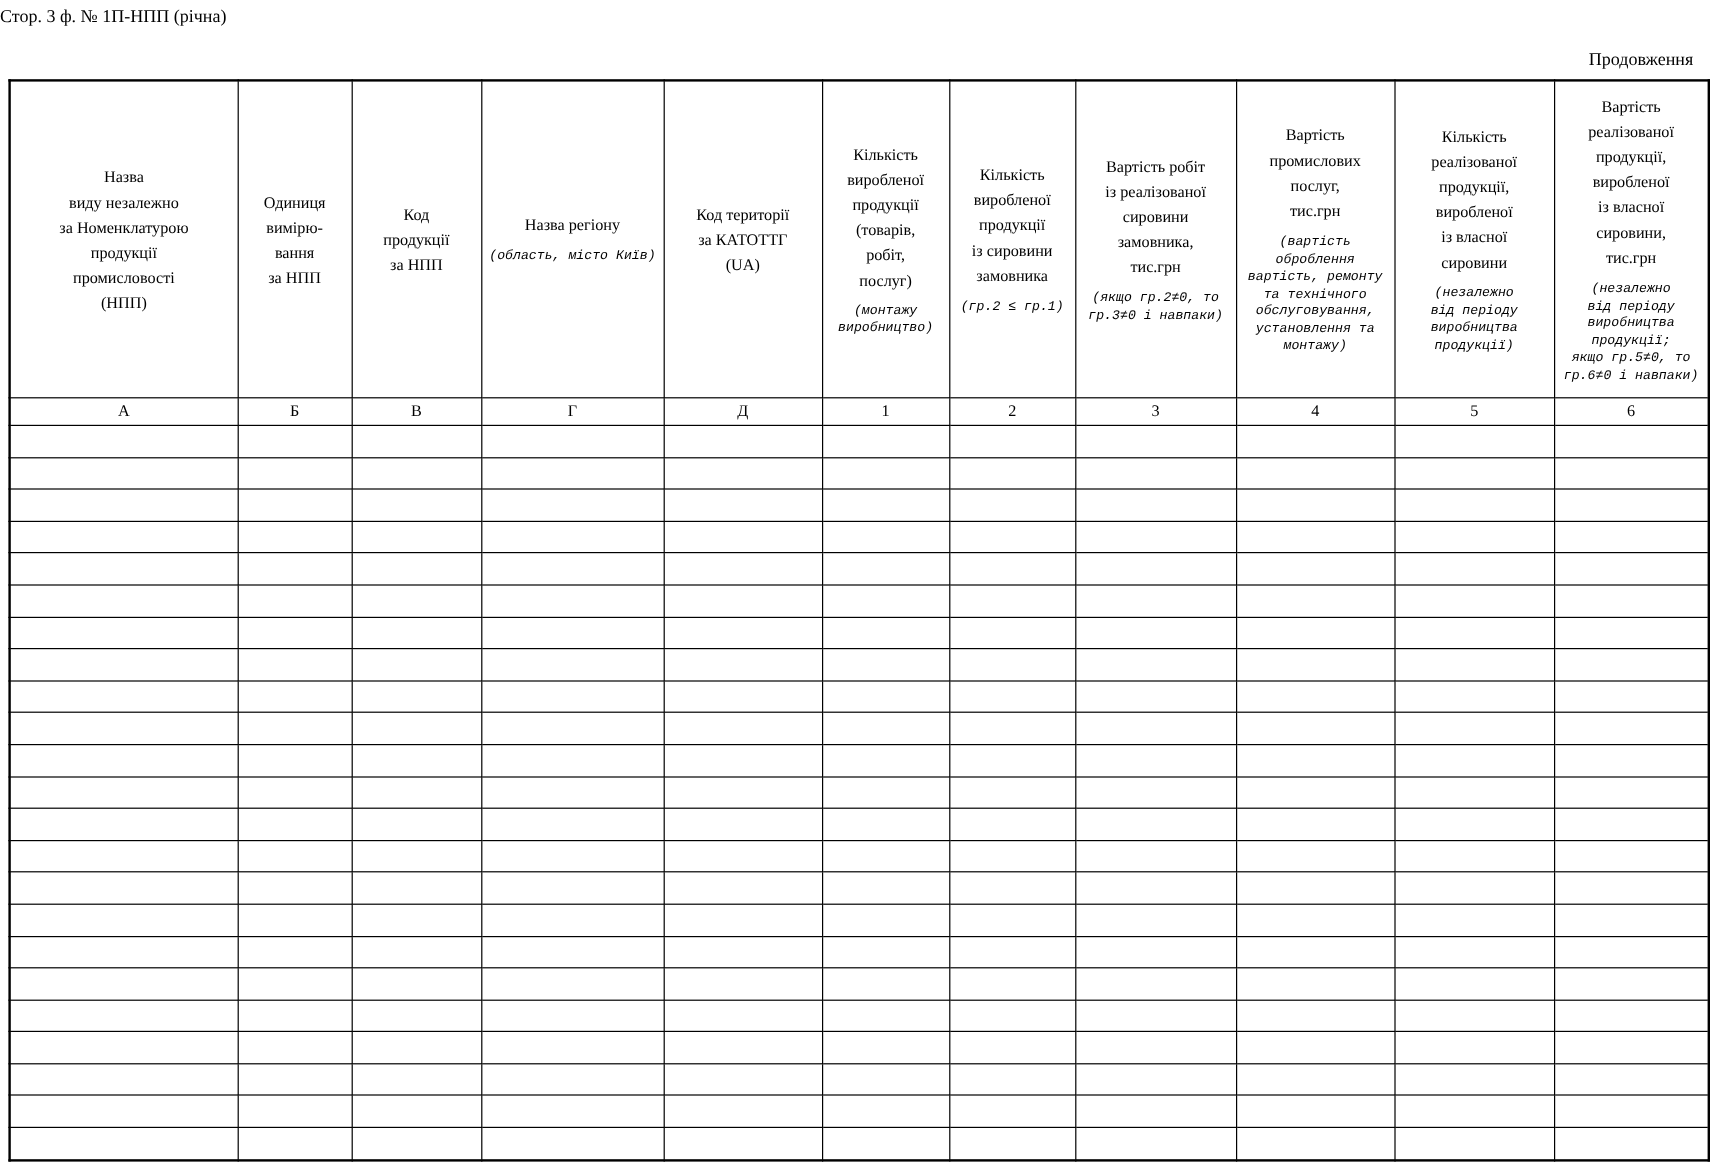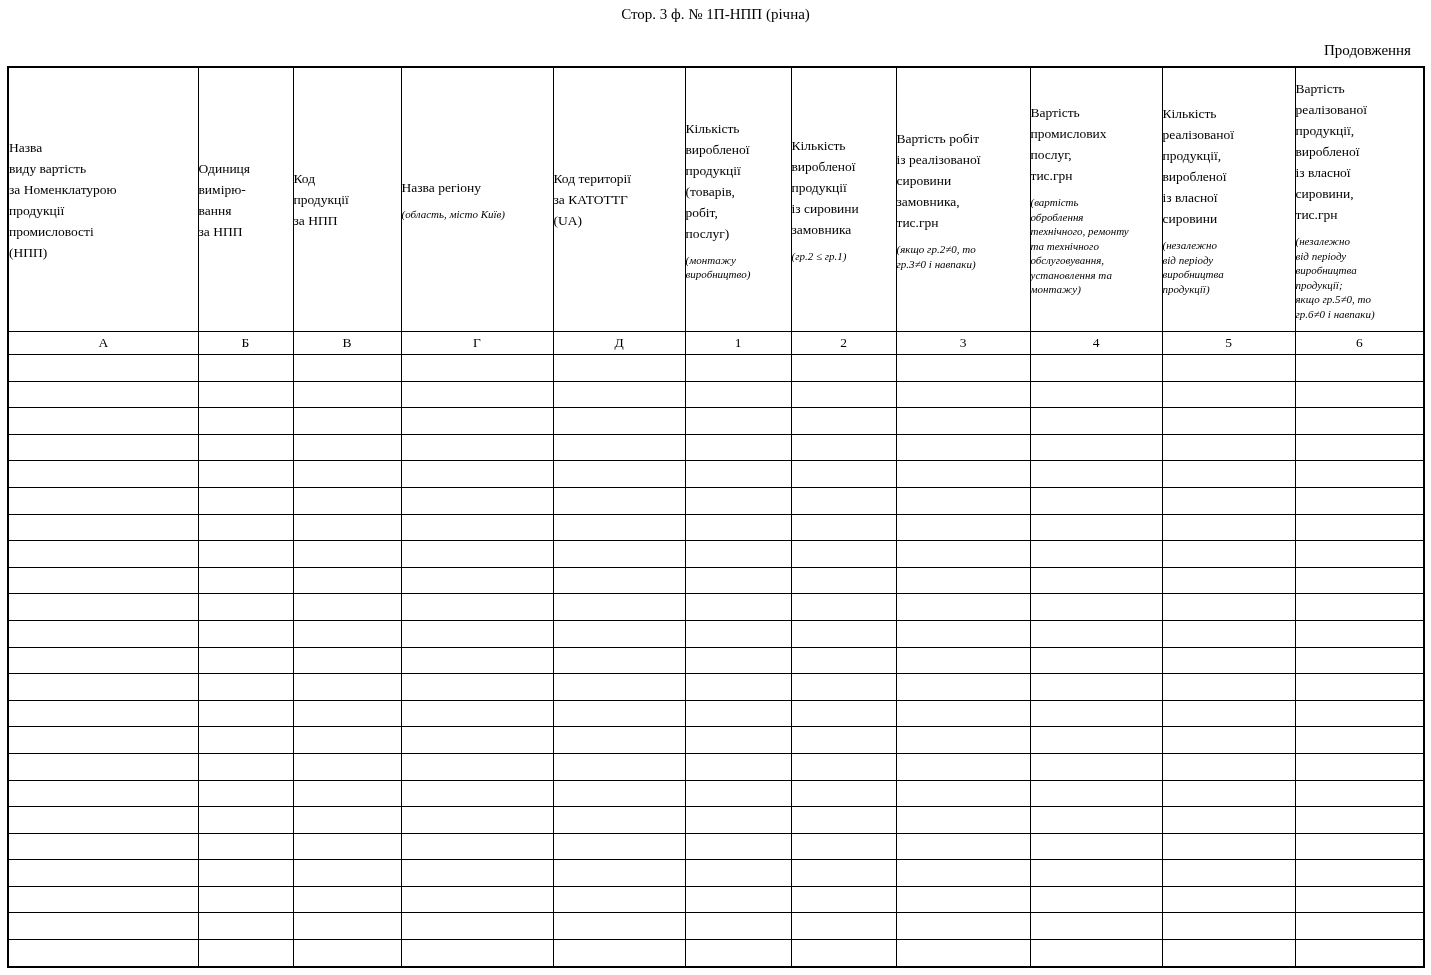--- a/index.html
+++ b/index.html
@@ -14,21 +14,20 @@
     background: #ffffff;
     color: #000000;
     font-family: "Liberation Serif", "DejaVu Serif", serif;
     overflow: hidden;
   }
   .page-title {
     position: absolute;
     top: 5px;
     left: 0;
     width: 100%;
-    text-align: center;
     font-size: 15px;
     line-height: 19px;
   }
   .continuation {
     position: absolute;
     top: 41px;
     right: 20px;
     font-size: 15px;
     line-height: 19px;
   }
@@ -43,32 +42,33 @@
   }
   table.form th,
   table.form td {
     border: 1px solid #000000;
     padding: 0;
     overflow: hidden;
   }
   .hcell {
     height: 263px;
     vertical-align: middle;
-    text-align: left;
+    text-align: center;
     font-weight: normal;
     font-size: 13.5px;
     line-height: 21px;
     padding: 0 3px;
   }
   .hnote {
     font-style: italic;
     font-size: 11px;
     line-height: 14.5px;
     margin-top: 9px;
     font-weight: normal;
+    font-family: Liberation Mono, monospace;
   }
   .codecell {
     height: 22px;
     text-align: center;
     vertical-align: middle;
     font-size: 13.5px;
     line-height: 22px;
   }
   .bodycell {
     height: 25.6px;
@@ -93,21 +93,21 @@
         <col style="width: 134px;">
         <col style="width: 132px;">
         <col style="width: 133px;">
         <col style="width: 129px;">
       </colgroup>
       <thead>
         <tr>
           <th class="hcell">
             <div>
               <div>Назва</div>
-              <div>виду вартість</div>
+              <div>виду незалежно</div>
               <div>за Номенклатурою</div>
               <div>продукції</div>
               <div>промисловості</div>
               <div>(НПП)</div>
             </div>
           </th>
           <th class="hcell">
             <div>
               <div>Одиниця</div>
               <div>вимірю-</div>
@@ -179,21 +179,21 @@
           <th class="hcell">
             <div>
               <div>Вартість</div>
               <div>промислових</div>
               <div>послуг,</div>
               <div>тис.грн</div>
             </div>
             <div class="hnote">
               <div>(вартість</div>
               <div>оброблення</div>
-              <div>технічного, ремонту</div>
+              <div>вартість, ремонту</div>
               <div>та технічного</div>
               <div>обслуговування,</div>
               <div>установлення та</div>
               <div>монтажу)</div>
             </div>
           </th>
           <th class="hcell">
             <div>
               <div>Кількість</div>
               <div>реалізованої</div>

